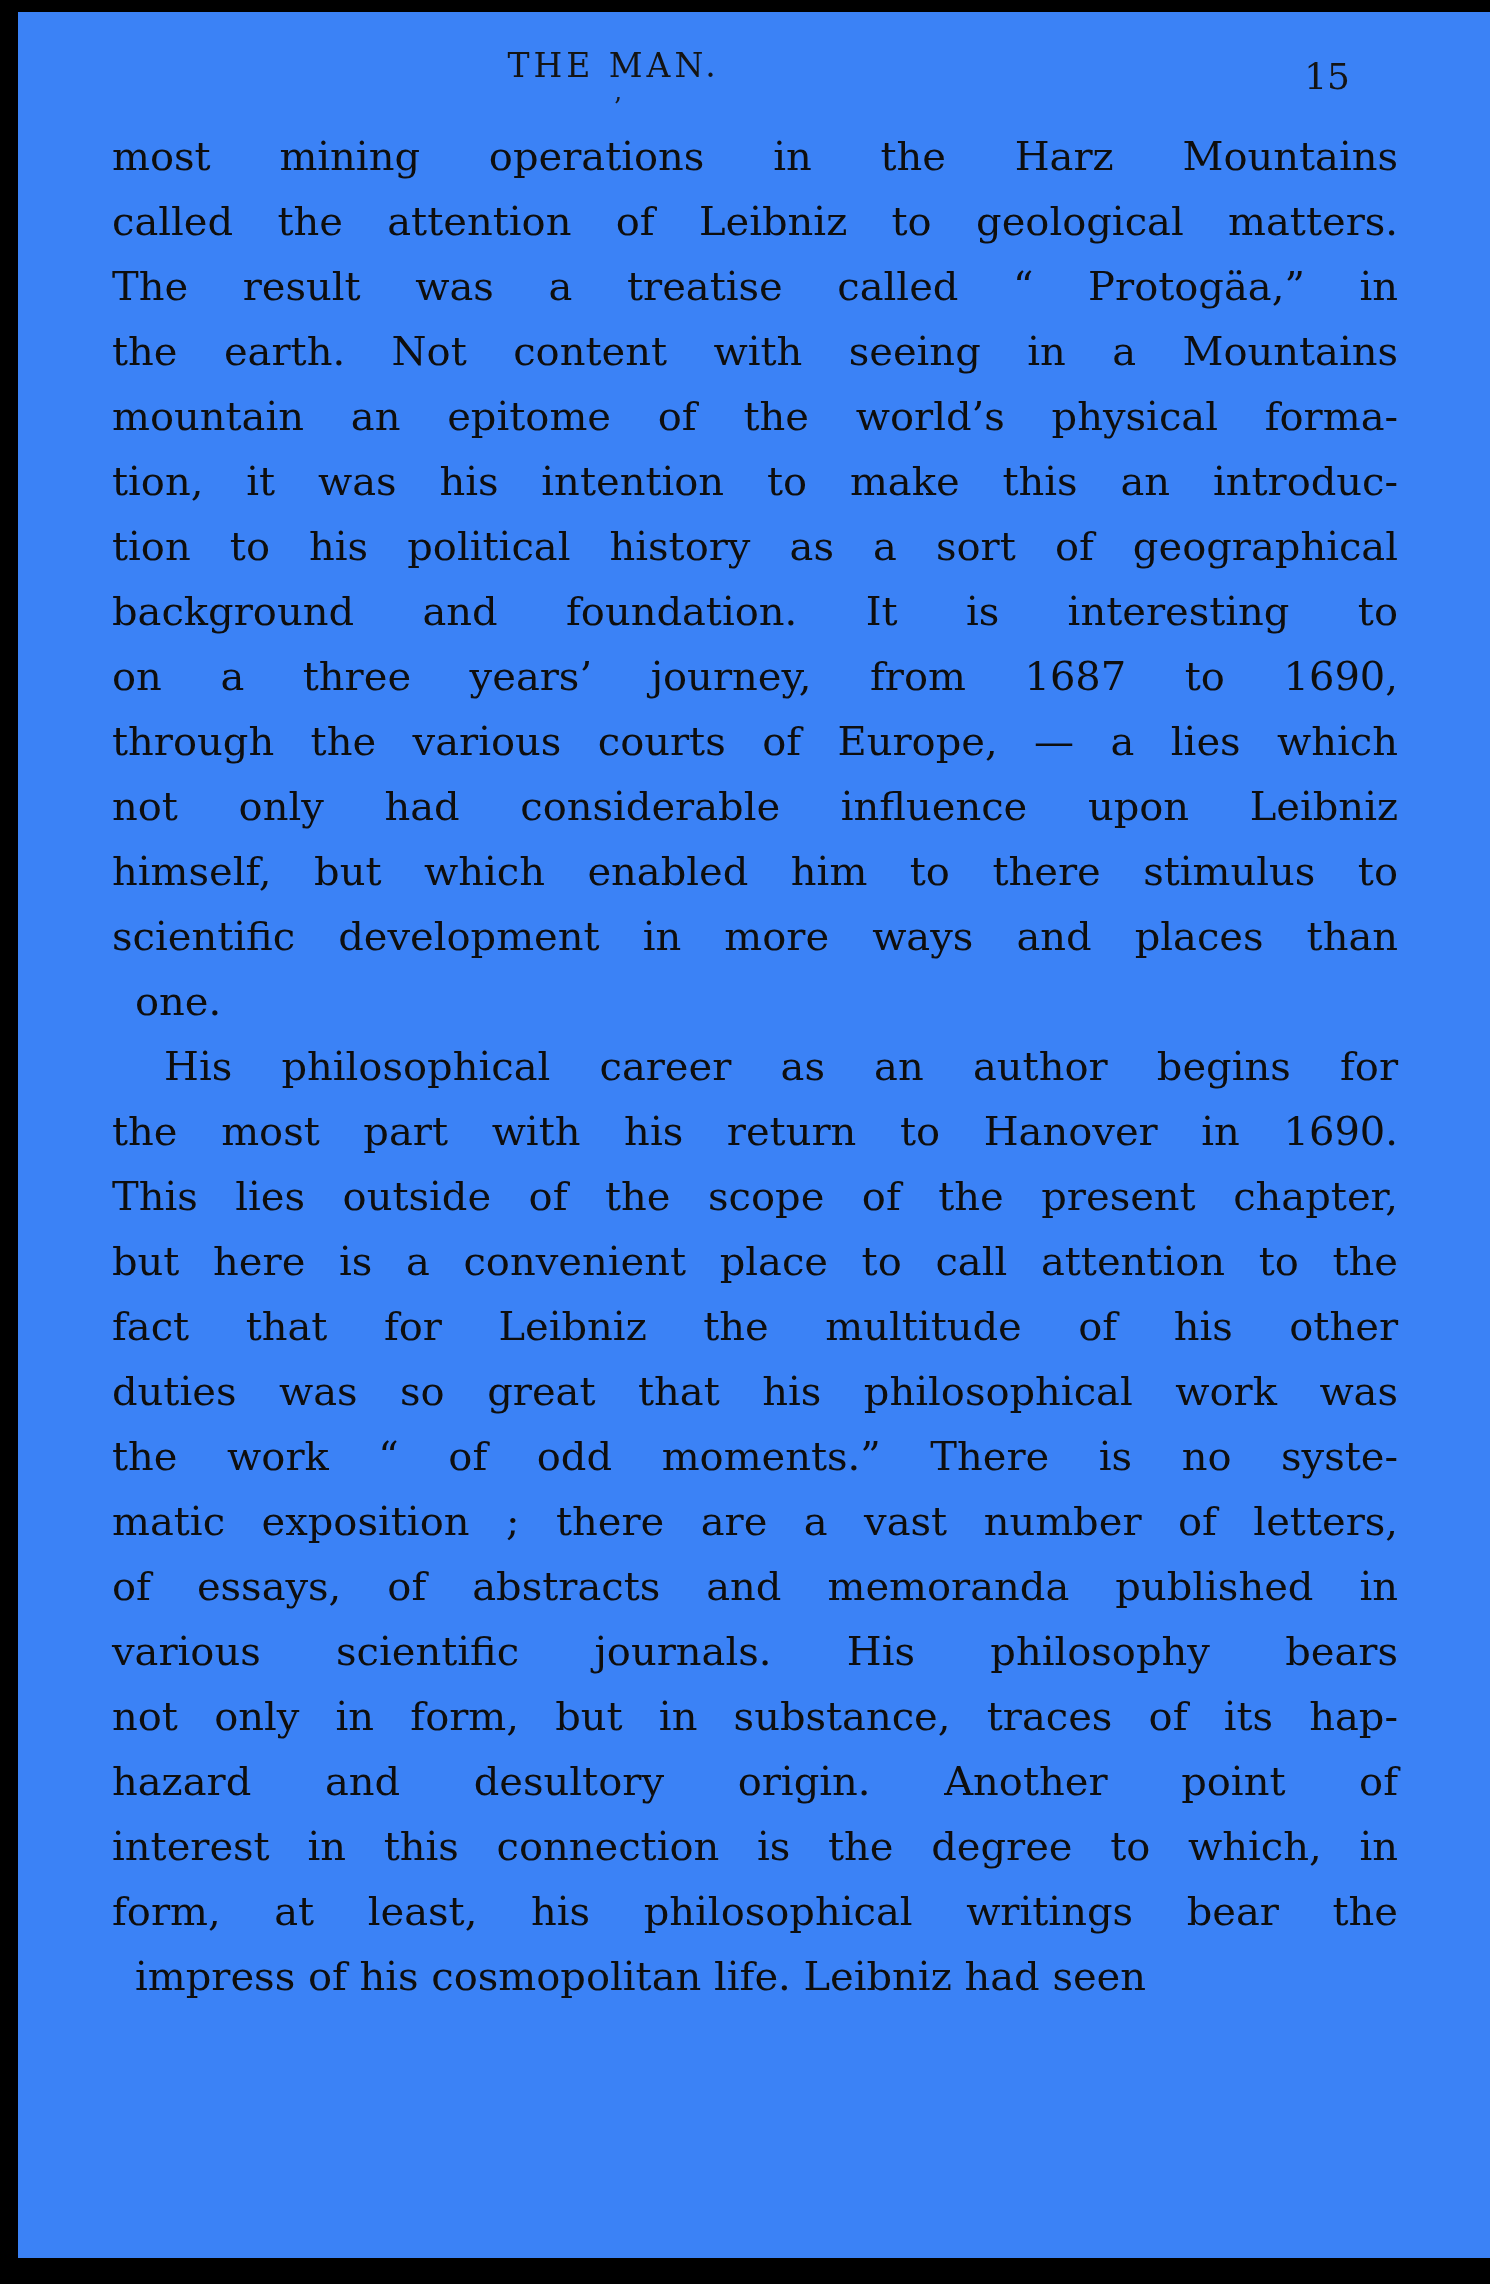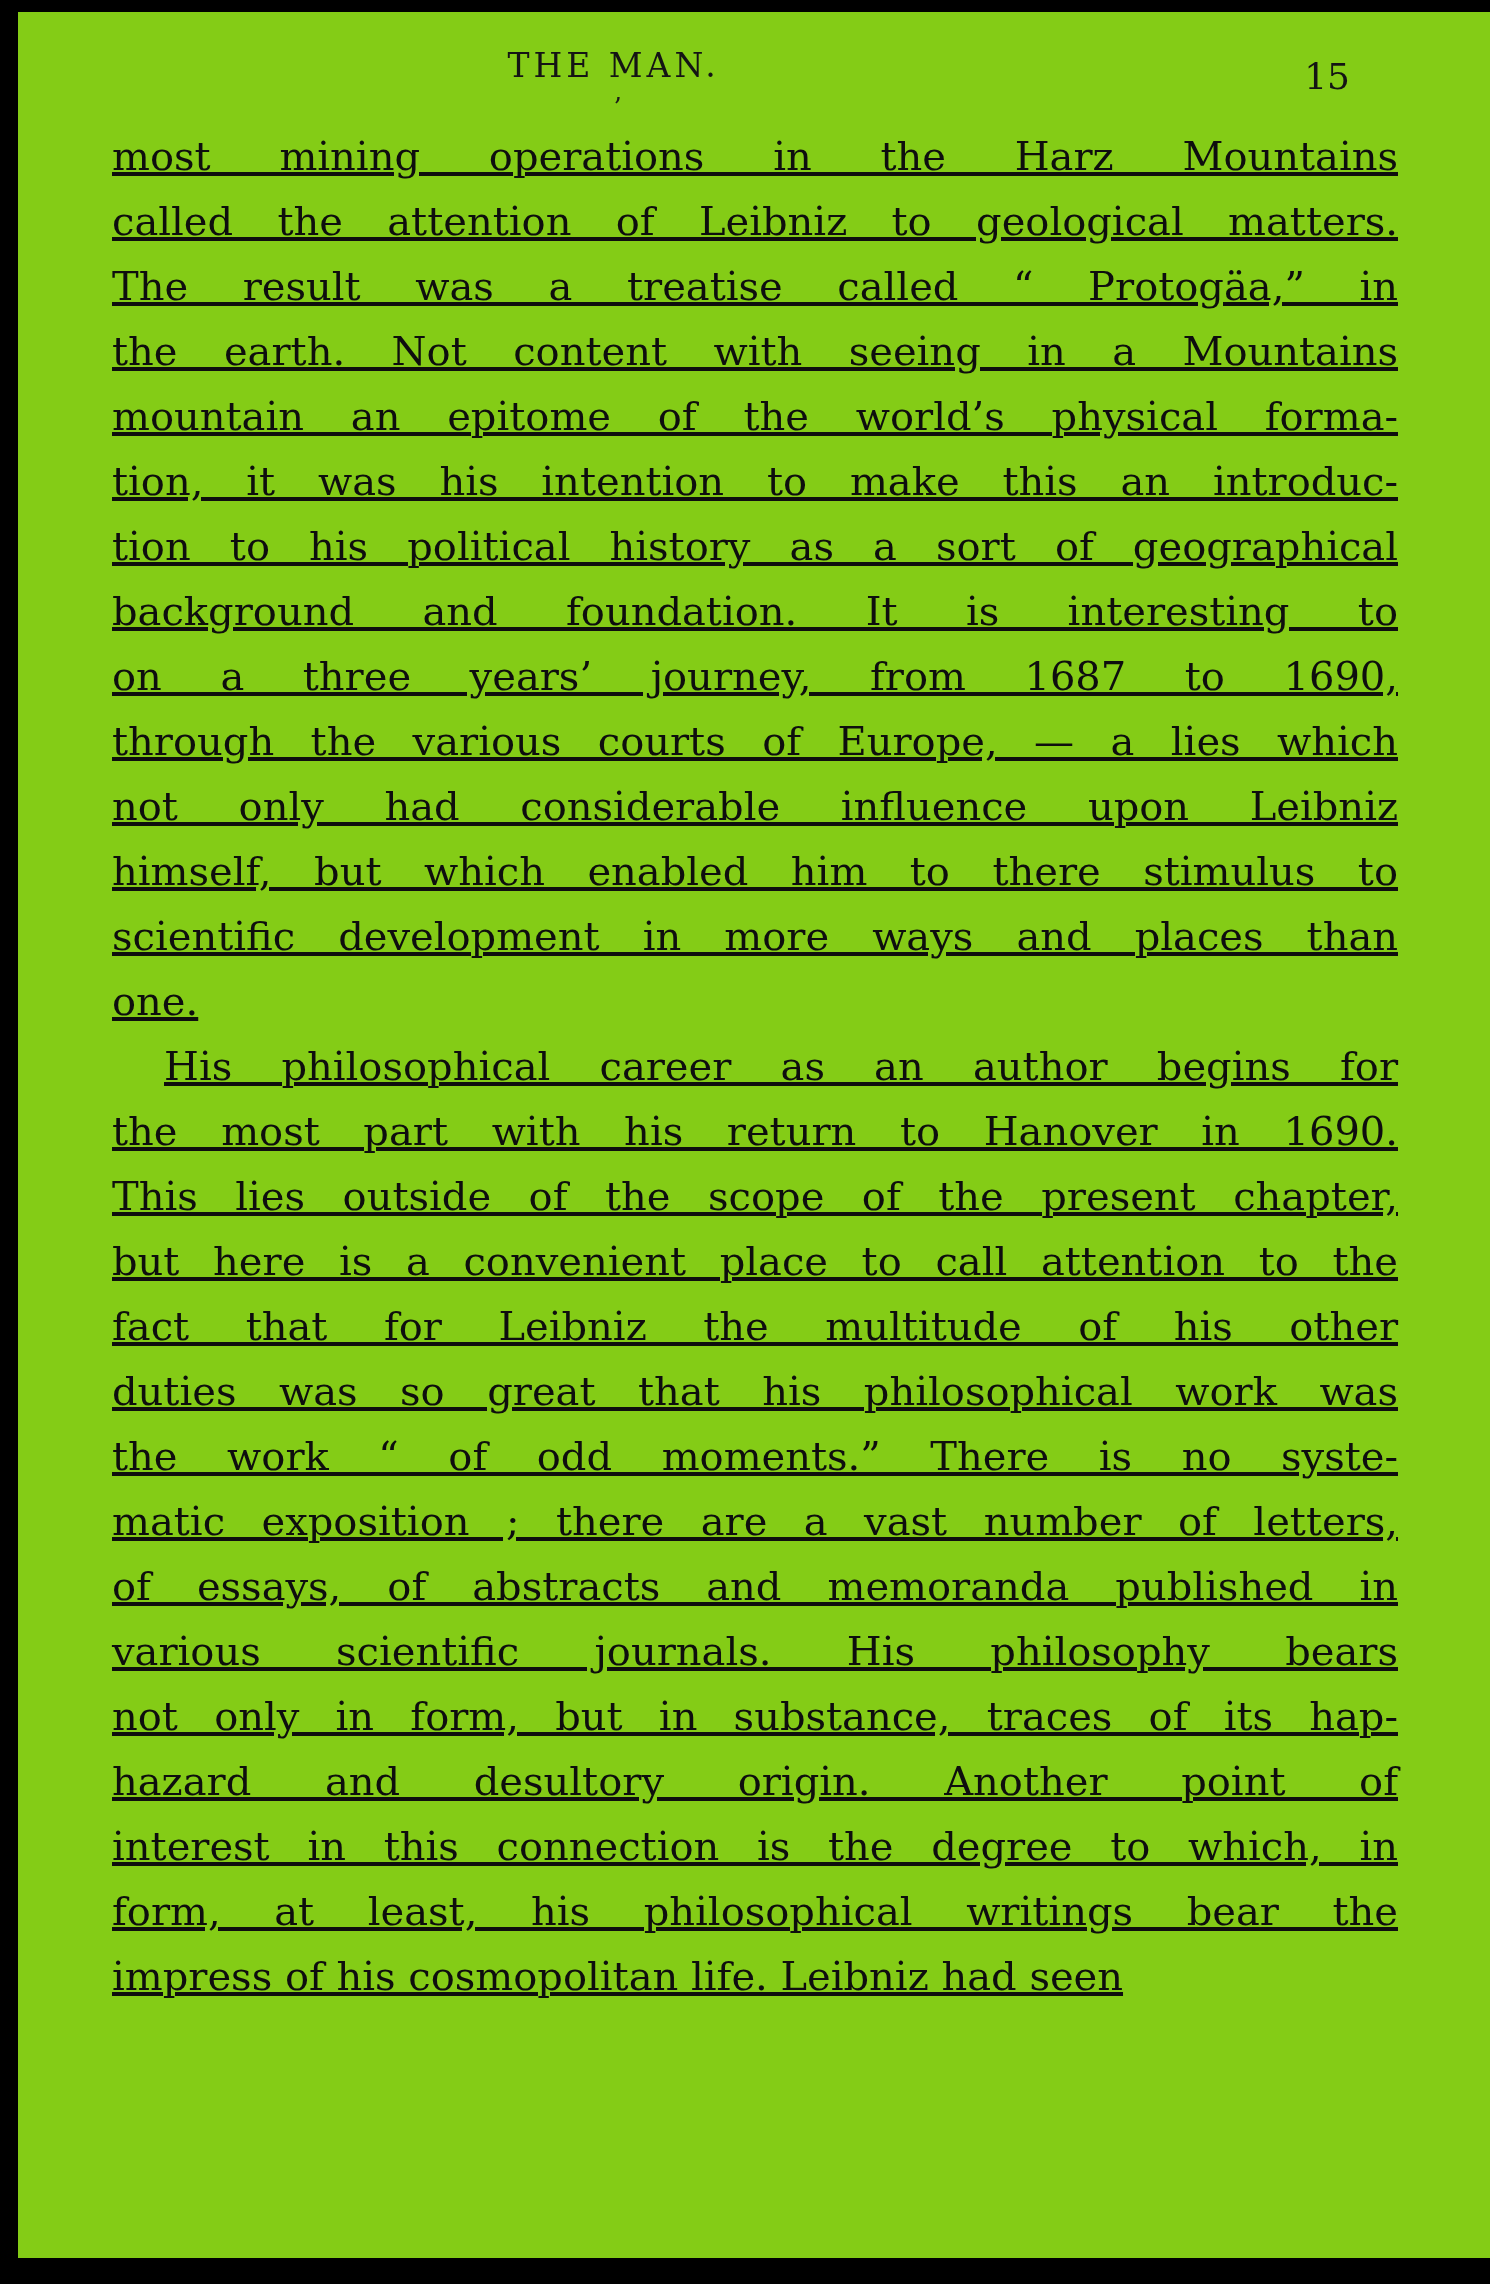--- a/index.html
+++ b/index.html
@@ -18,25 +18,24 @@
     position: absolute;
     inset: 0;
     background: #000;
   }
   .page {
     position: absolute;
     top: 12px;
     left: 18px;
     right: 0;
     bottom: 26px;
-    background: #84cc16;
+    background: #3b82f6;
     color: #0e0e0e;
     box-sizing: border-box;
     padding: 34px 92px 15px 94px;
-    text-decoration: underline;
   }
   .running-head {
     position: relative;
     height: 46px;
   }
   .running-title {
     position: absolute;
     left: 39%;
     transform: translateX(-50%);
     font-size: 33px;
@@ -70,20 +69,21 @@
   .line {
     font-size: 40px;
     line-height: 65px;
     text-align: justify;
     text-align-last: justify;
     white-space: normal;
     color: #0e0e0e;
   }
   .line-last {
     text-align-last: left;
+    margin-left: 23px;
   }
   .para-indent .line:first-child {
     text-indent: 52px;
   }
 </style>
 </head>
 <body>
 
 <div class="scan-frame">
   <div class="page">

